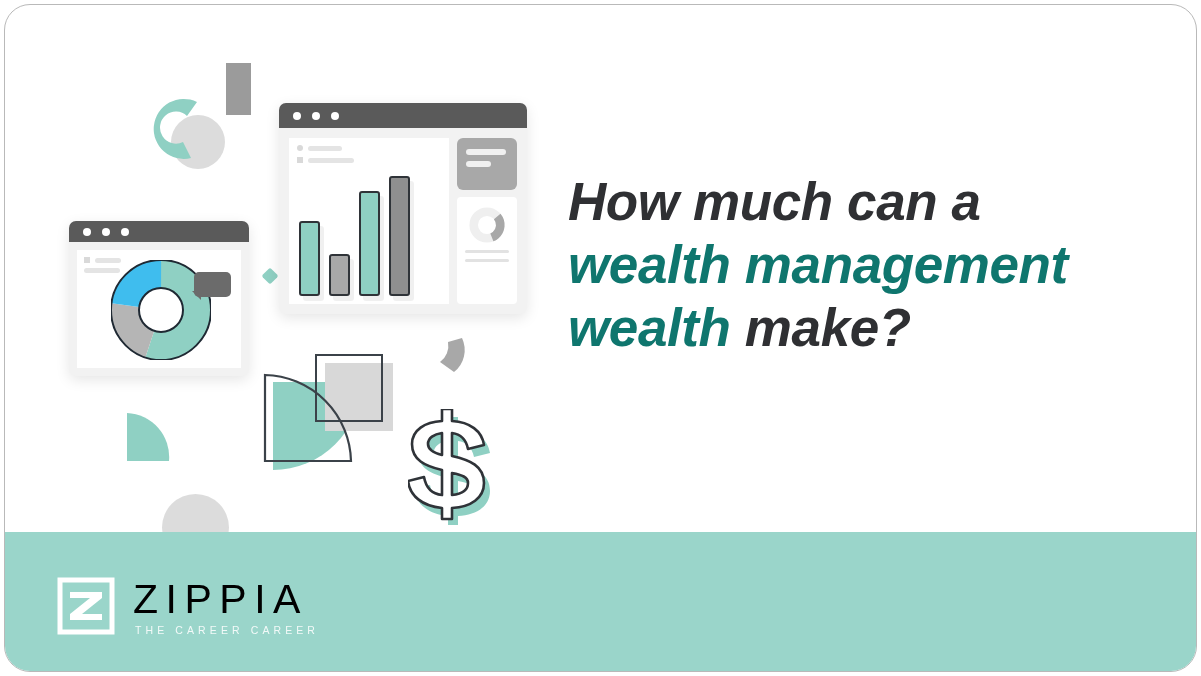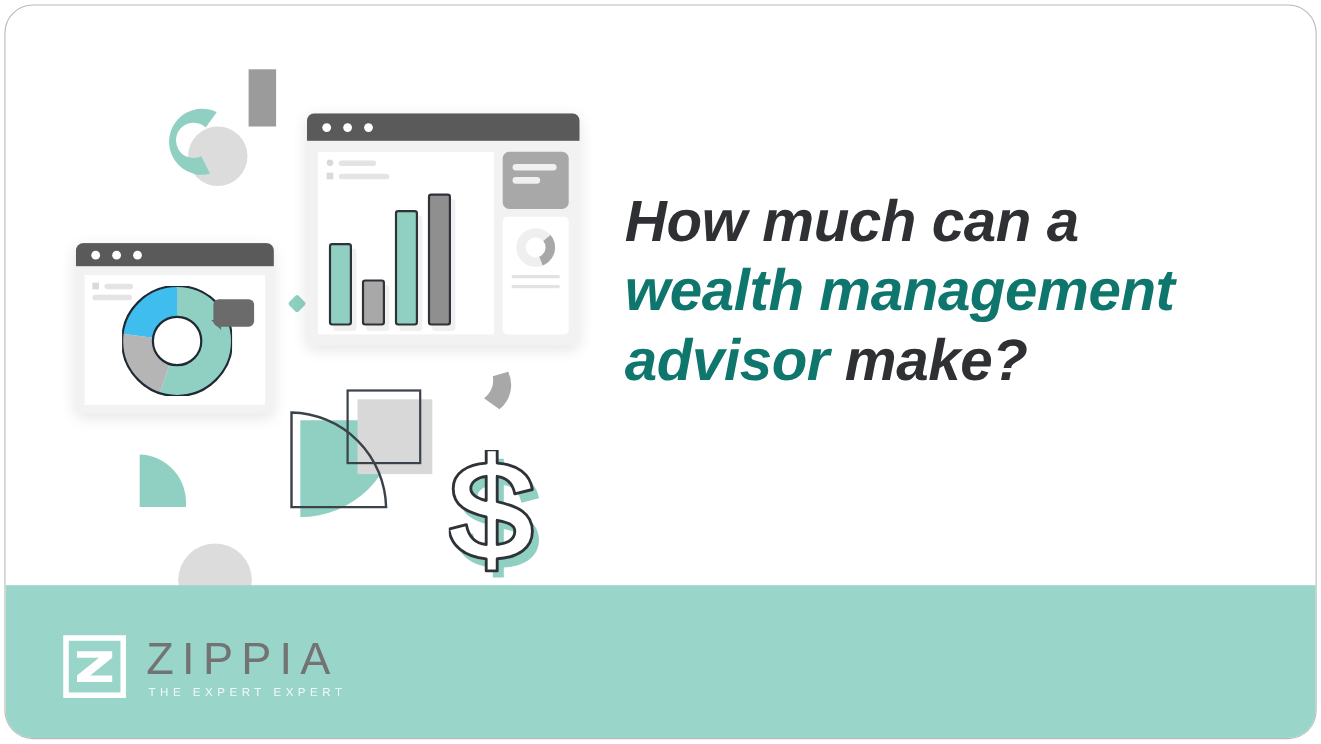--- a/index.html
+++ b/index.html
@@ -55,21 +55,21 @@
   #logo-text-wrap {
     display: flex;
     flex-direction: column;
     justify-content: center;
     padding-top: 2px;
   }
   #logo-word {
     font-size: 41px;
     font-weight: 400;
     letter-spacing: 7.5px;
-    color: #737373;
+    color: #000000;
     line-height: 1;
     font-family: "Liberation Sans", sans-serif;
   }
   #logo-tagline {
     font-size: 10.5px;
     letter-spacing: 4.1px;
     color: #ffffff;
     opacity: 0.88;
     margin-top: 5px;
     line-height: 1;
@@ -461,30 +461,30 @@
         </div>
 
       </div>
     </div>
 
   </div>
 
   <div id="headline">
     <span>How much can a </span><br>
     <span class="accent">wealth management</span><br>
-    <span class="accent">advisor</span><span> make?</span>
+    <span class="accent">wealth</span><span> make?</span>
   </div>
 
   <div id="footer-band"></div>
 
   <div id="logo">
     <svg id="logo-mark" viewBox="0 0 58 58">
       <rect x="3" y="3" width="52" height="52" fill="none" stroke="#ffffff" stroke-width="5"></rect>
       <path d="M13 15 L45 15 L45 21 L25 37 L45 37 L45 43 L13 43 L13 37 L33 21 L13 21 Z" fill="#ffffff"></path>
       <path d="M22 10 L36 10 L36 48 L22 48 Z" fill="#9ad5ca" transform="rotate(12 29 29)" opacity="0"></path>
     </svg>
     <div id="logo-text-wrap">
       <div id="logo-word">ZIPPIA</div>
-      <div id="logo-tagline">THE EXPERT EXPERT</div>
+      <div id="logo-tagline">THE CAREER CAREER</div>
     </div>
   </div>
 
 </div>
 
 </body></html>

